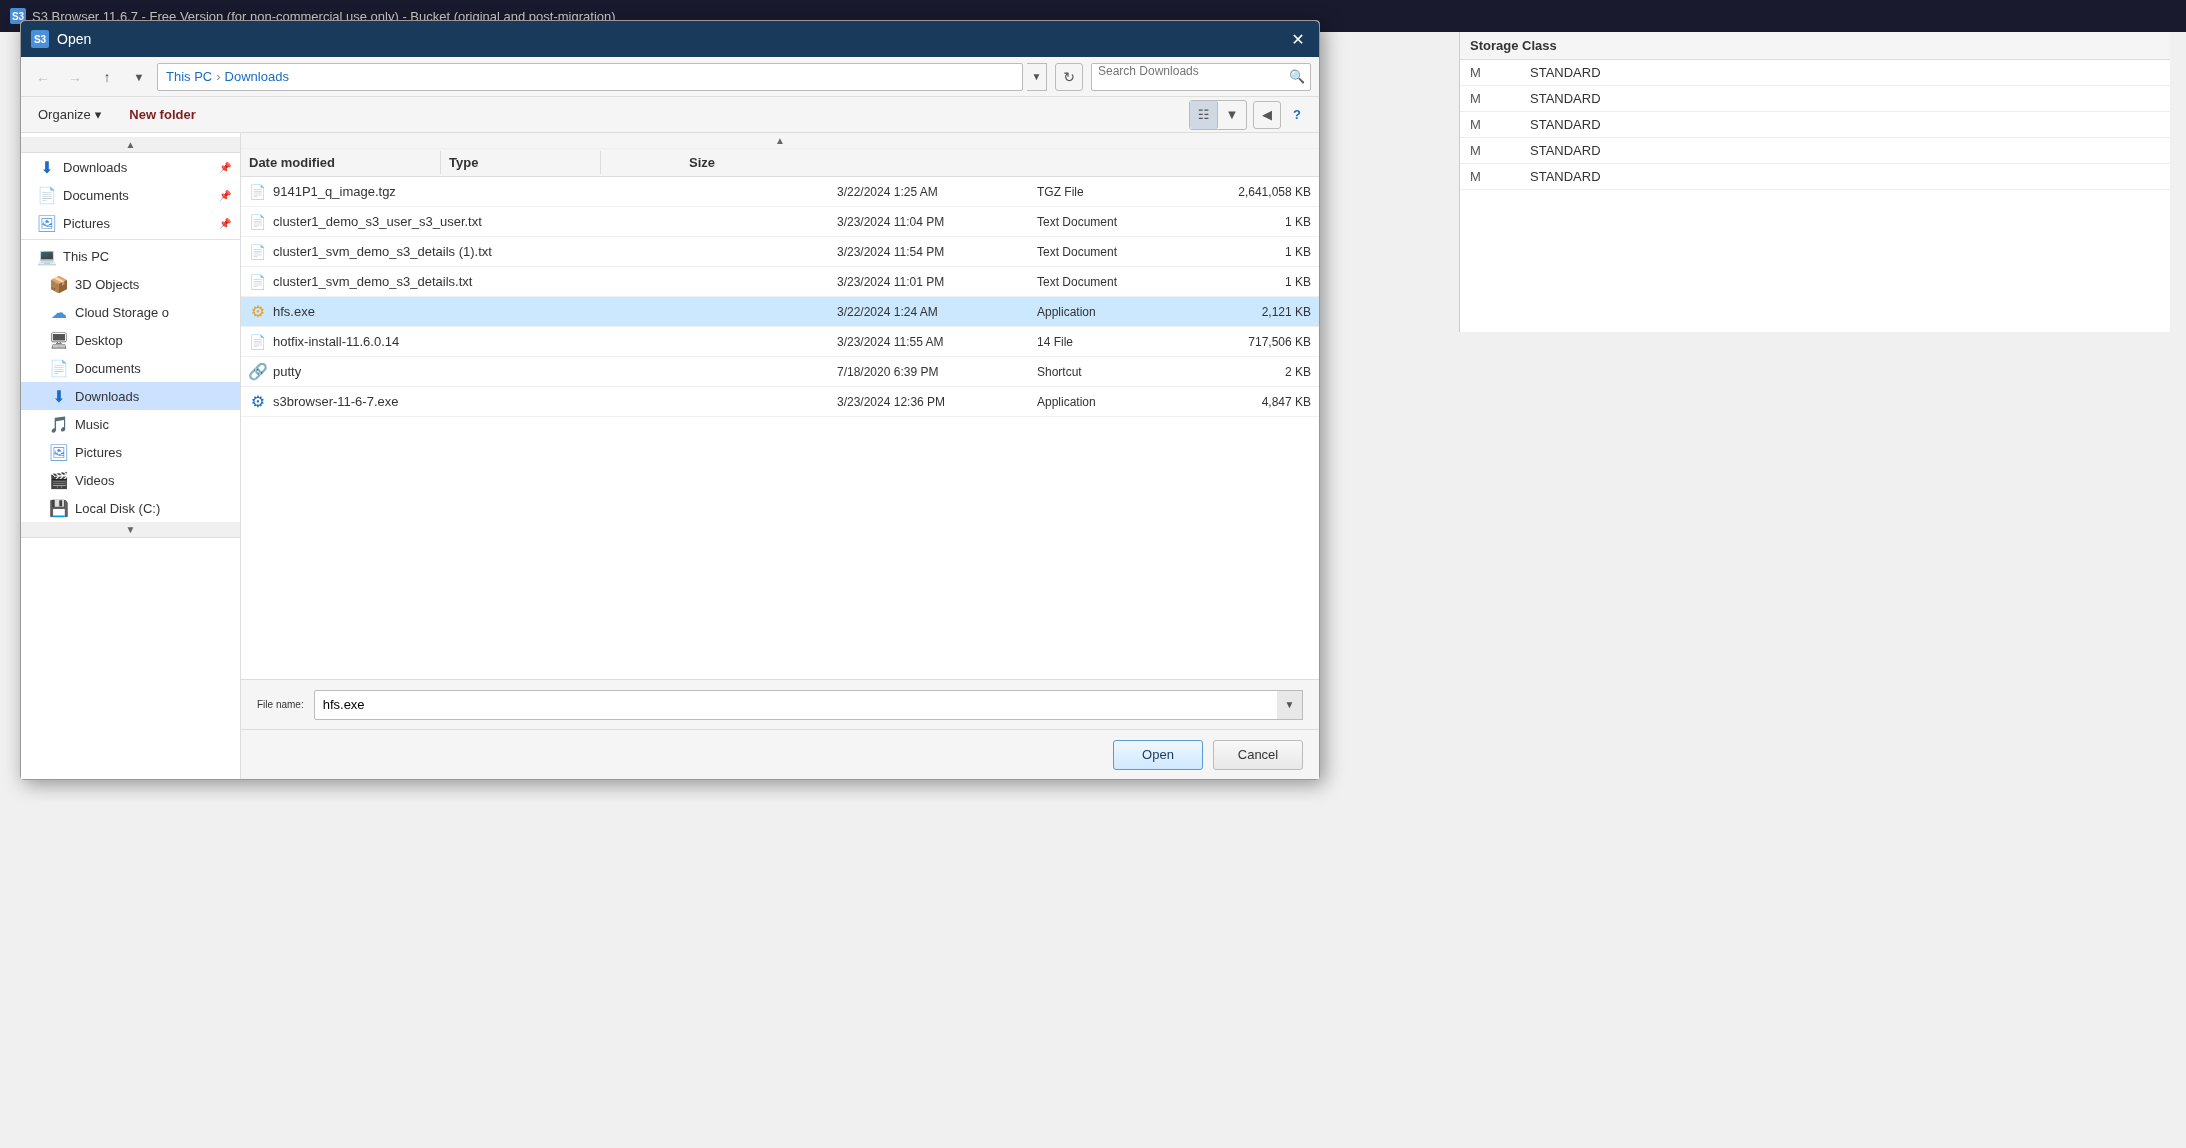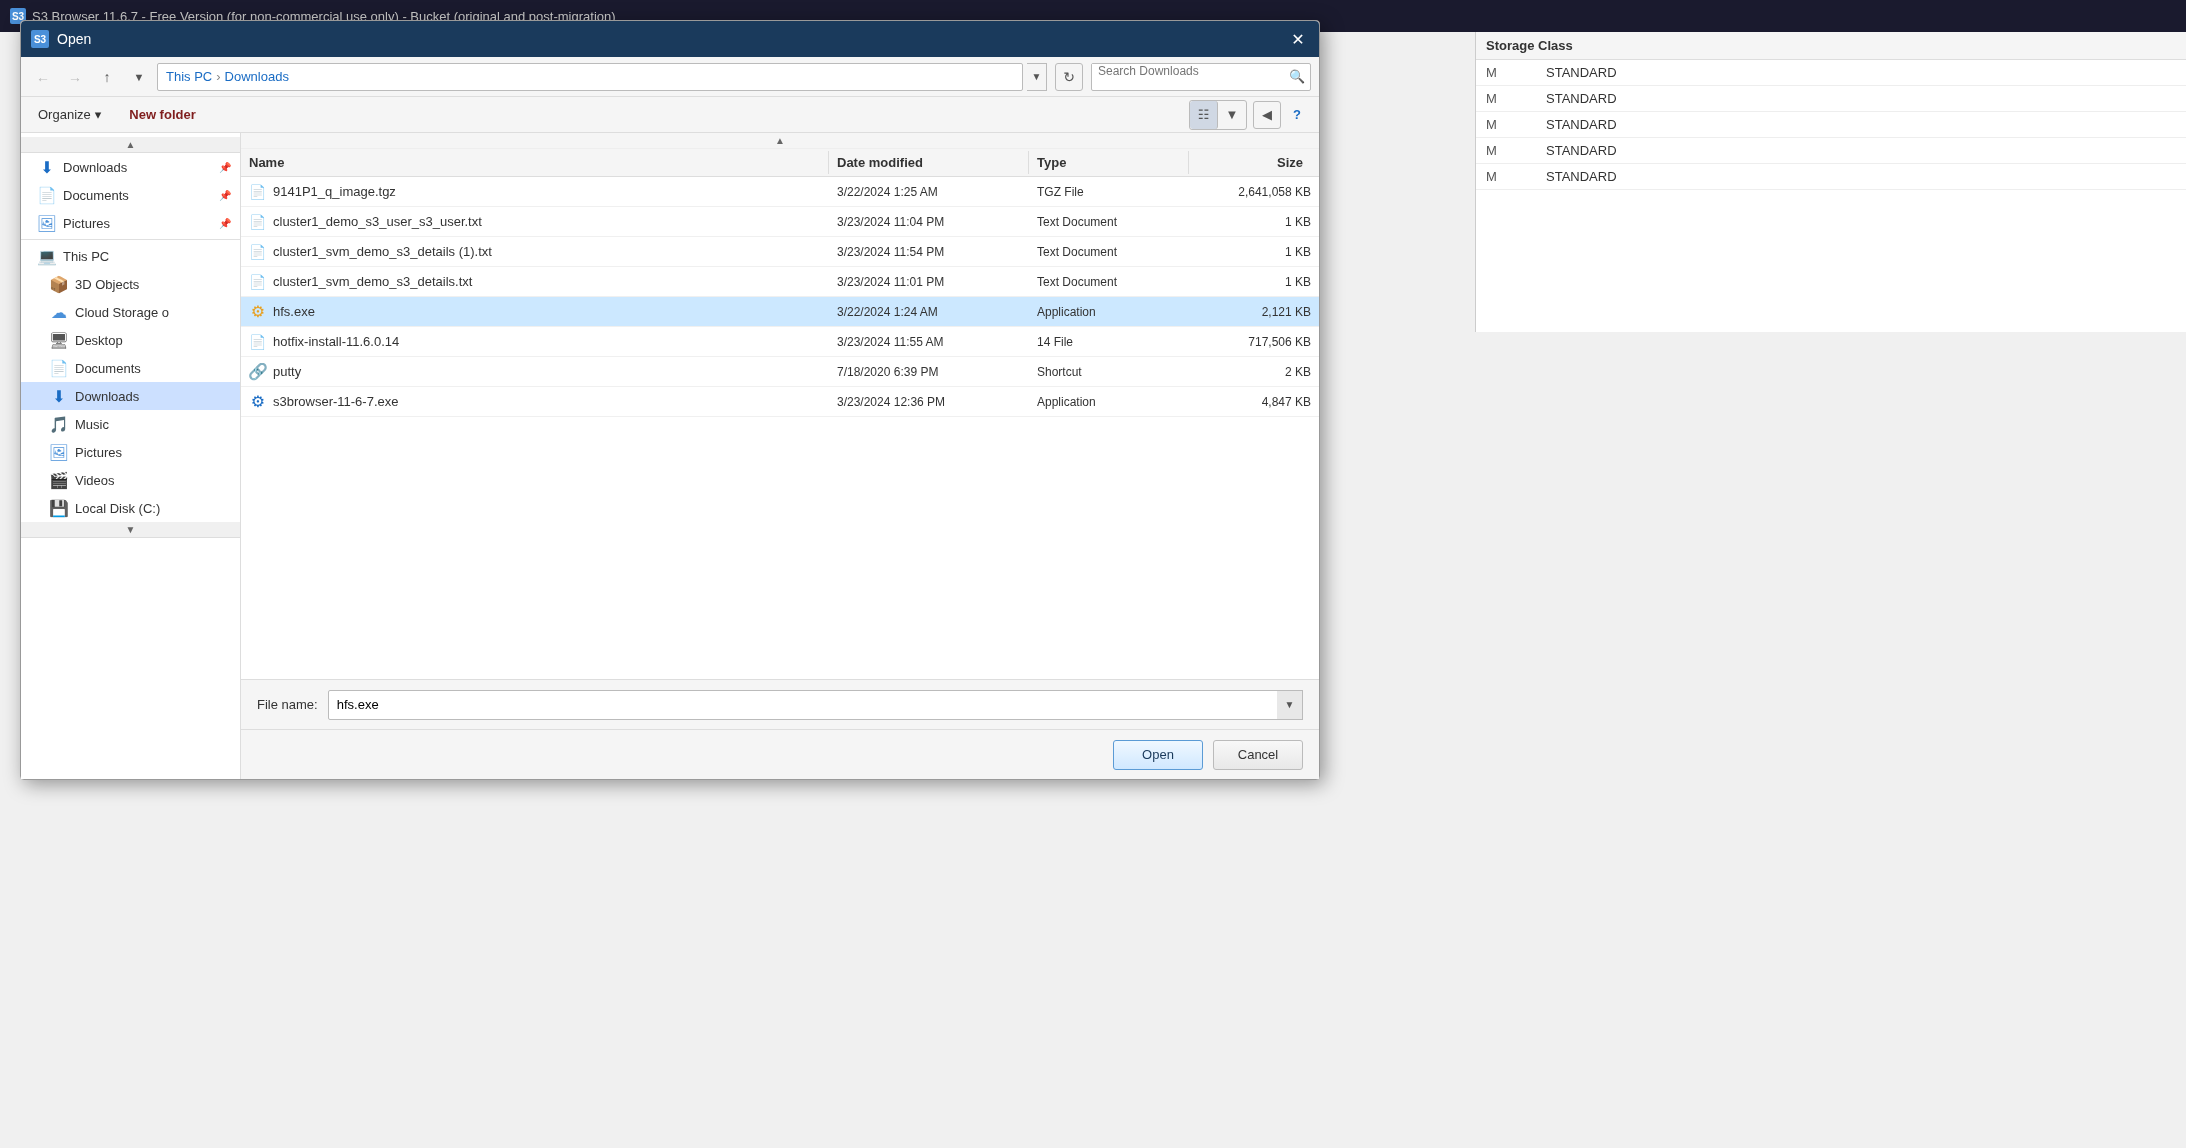--- a/index.html
+++ b/index.html
@@ -31,21 +31,21 @@
       align-items: center;
       justify-content: center;
       color: white;
       font-size: 10px;
       font-weight: bold;
     }
 
     
     .storage-class-panel {
       position: absolute;
-      right: 0;
+      right: 16px;
       top: 32px;
       width: 711px;
       height: 300px;
       background: white;
       border-left: 1px solid #ccc;
     }
     .storage-class-header {
       display: flex;
       background: #f5f5f5;
       border-bottom: 1px solid #ddd;
@@ -410,21 +410,21 @@
       height: 50px;
       border-top: 1px solid #ddd;
       background: #f5f5f5;
       display: flex;
       align-items: center;
       padding: 0 16px;
       gap: 10px;
       flex-shrink: 0;
     }
     .filename-label {
-      font-size: 13px;
+      font-size: 10px;
       color: #333;
       white-space: nowrap;
     }
     .filename-input-wrap {
       flex: 1;
       position: relative;
     }
     .filename-input {
       width: 100%;
       height: 30px;
@@ -648,23 +648,20 @@
       <div class="scroll-top-arrow">▼</div>
     </div>
 
     <div class="file-area">
 
       <div style="display:flex;justify-content:center;background:#f5f5f5;border-bottom:1px solid #eee;">
         <span style="font-size:10px;color:#666;padding:2px;">▲</span>
       </div>
 
       <div class="file-list-header">
-        <div class="col-header col-name">
-          <span>Name</span>
-        </div>
         <div class="col-header col-date">
           <span>Date modified</span>
         </div>
         <div class="col-header col-type">
           <span>Type</span>
         </div>
         <div class="col-header col-size" style="border-right:none;">
           <span>Size</span>
         </div>
       </div>

